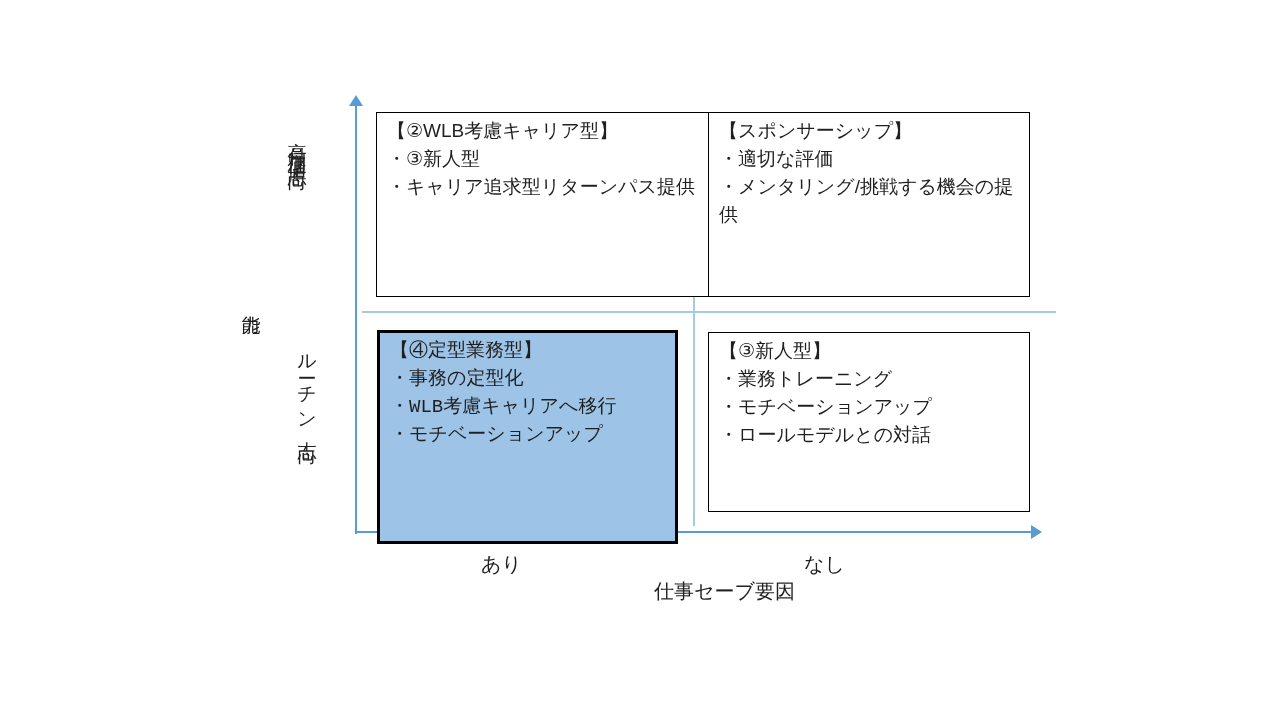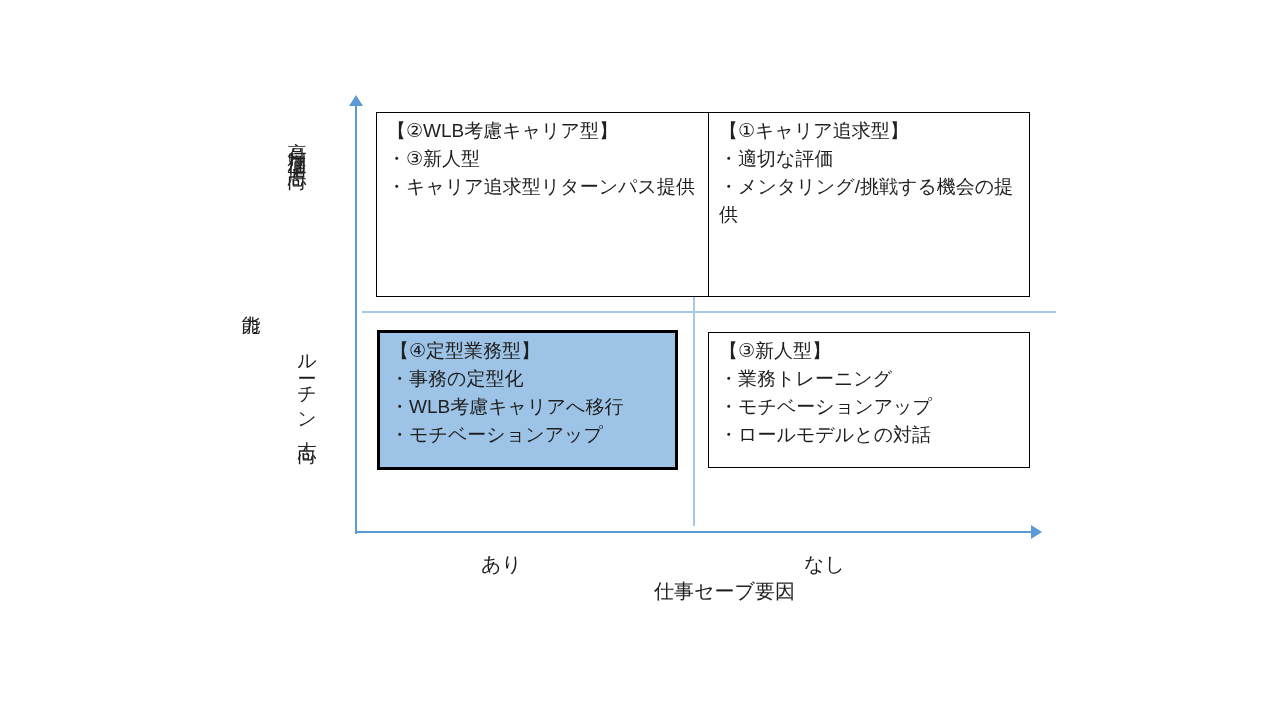--- a/index.html
+++ b/index.html
@@ -52,23 +52,23 @@
     position:absolute;
     background:#ffffff;
     border:1.5px solid var(--box-border);
     box-sizing:border-box;
     padding:4px 10px;
     font-size:19px;
     line-height:28px;
   }
   .qbox.tl{left:376px;top:112px;width:365px;height:185px;}
   .qbox.tr{left:708px;top:112px;width:322px;height:185px;}
-  .qbox.bl{left:377px;top:330px;width:301px;height:140px;
-    background:var(--highlight-fill);border:3px solid var(--box-border);}
-  .qbox.br{left:708px;top:332px;width:322px;height:136px;}
+  .qbox.bl{left:377px;top:330px;width:301px;height:214px;
+    background:var(--highlight-fill);border:3px solid var(--box-border);font-family:Liberation Mono, monospace;}
+  .qbox.br{left:708px;top:332px;width:322px;height:180px;}
   .qtitle{white-space:nowrap;}
 </style>
 </head>
 <body>
 
 <div class="canvas">
 
   <div class="y-axis-line"></div>
   <div class="y-axis-arrow"></div>
   <div class="x-axis-line"></div>
@@ -85,21 +85,21 @@
   <div class="hlabel label-nashi">なし</div>
   <div class="hlabel label-xtitle">仕事セーブ要因</div>
 
   <div class="qbox tl">
     <div class="qtitle">【②WLB考慮キャリア型】</div>
     <div class="qitem">・③新人型</div>
     <div class="qitem">・キャリア追求型リターンパス提供</div>
   </div>
 
   <div class="qbox tr">
-    <div class="qtitle">【①キャリア追求型】</div>
+    <div class="qtitle">【スポンサーシップ】</div>
     <div class="qitem">・適切な評価</div>
     <div class="qitem">・メンタリング/挑戦する機会の提供</div>
   </div>
 
   <div class="qbox bl">
     <div class="qtitle">【④定型業務型】</div>
     <div class="qitem">・事務の定型化</div>
     <div class="qitem">・WLB考慮キャリアへ移行</div>
     <div class="qitem">・モチベーションアップ</div>
   </div>

